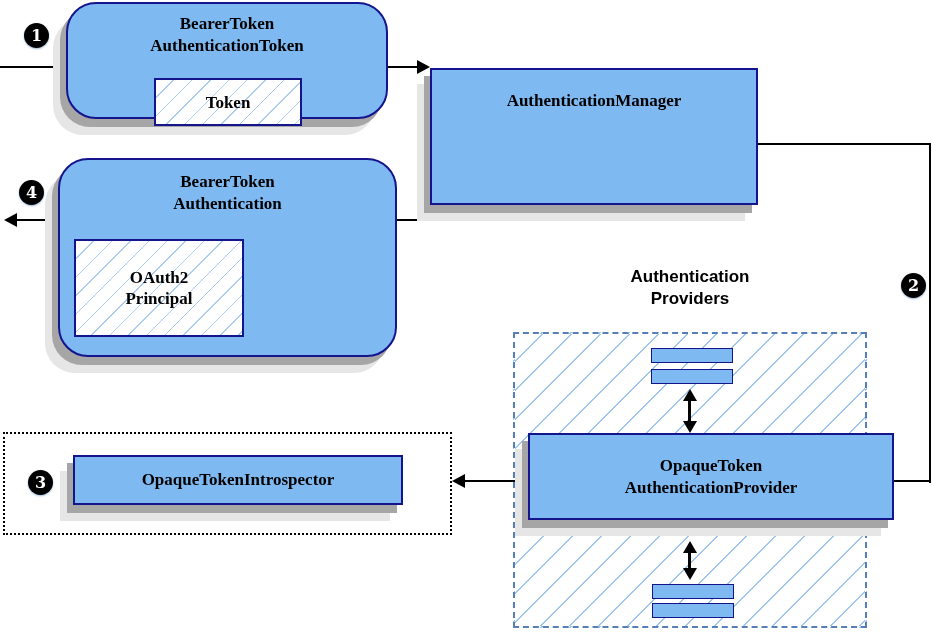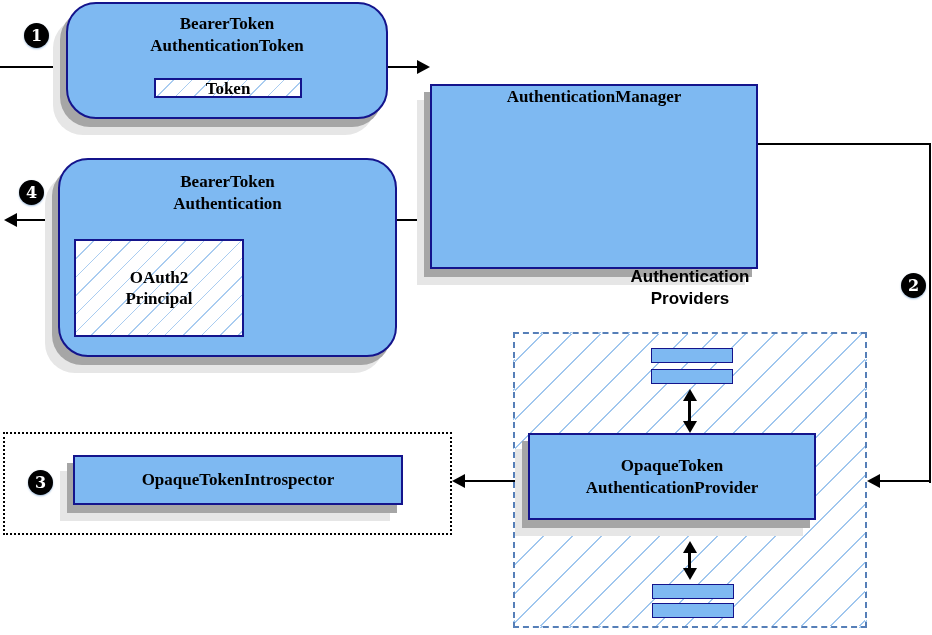--- a/index.html
+++ b/index.html
@@ -86,44 +86,44 @@
   <div class="tri-down" style="left:683px;top:568px"></div>
 
   <div class="bar" style="left:651px;top:348px"></div>
   <div class="bar" style="left:651px;top:369px"></div>
   <div class="bar" style="left:652px;top:584px"></div>
   <div class="bar" style="left:652px;top:603px"></div>
 
   <div class="node rounded shadow" style="left:66px;top:2px;width:322px;height:117px;padding-top:9px">
     <span class="tspan">BearerToken</span>
     <span class="tspan">AuthenticationToken</span>
-    <div class="member" style="left:86px;top:74px;width:148px;height:20px">
+    <div class="member" style="left:86px;top:74px;width:148px;height:48px">
       <span>Token</span>
     </div>
   </div>
 
-  <div class="node shadow" style="left:430px;top:84px;width:328px;height:185px;">
+  <div class="node shadow" style="left:430px;top:68px;width:328px;height:137px;padding-top:20px">
     <span class="tspan">AuthenticationManager</span>
   </div>
 
   <div class="node rounded shadow" style="left:58px;top:158px;width:339px;height:199px;padding-top:11px">
     <span class="tspan">BearerToken</span>
     <span class="tspan">Authentication</span>
     <div class="member" style="left:14px;top:79px;width:170px;height:98px">
       <span class="tspan">OAuth2</span>
       <span class="tspan">Principal</span>
     </div>
   </div>
 
   <div id="introspector-box"></div>
   <div class="node shadow flexcenter" style="left:73px;top:455px;width:330px;height:50px">
     <span>OpaqueTokenIntrospector</span>
   </div>
 
-  <div class="node shadow flexcenter" style="left:528px;top:433px;width:288px;height:87px">
+  <div class="node shadow flexcenter" style="left:528px;top:433px;width:366px;height:87px">
     <span class="tspan">OpaqueToken</span>
     <span class="tspan">AuthenticationProvider</span>
   </div>
 
   <div id="providers-label">
     <span class="tspan">Authentication</span>
     <span class="tspan">Providers</span>
   </div>
 
   <div class="step" style="left:24px;top:23px">

